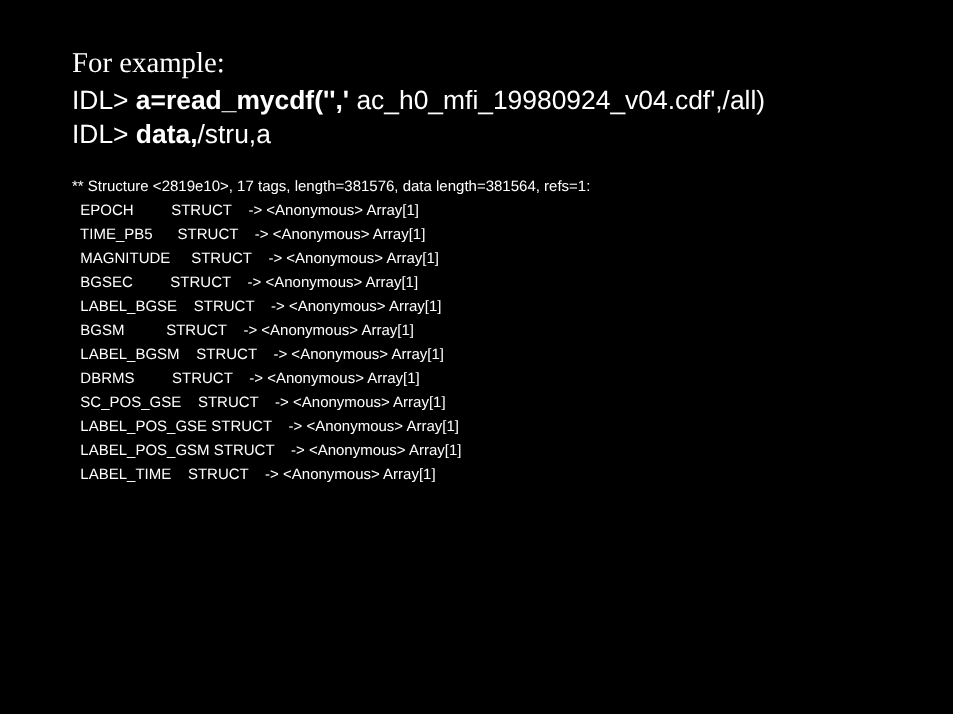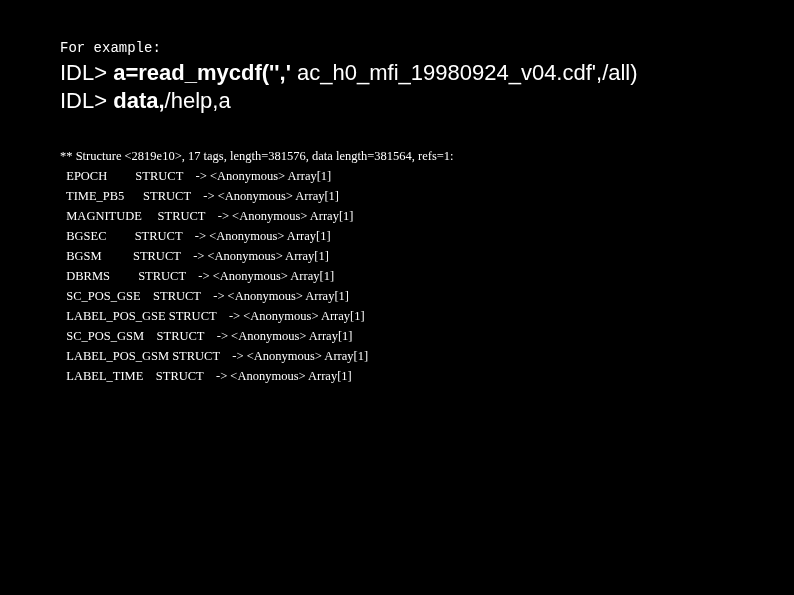--- a/index.html
+++ b/index.html
@@ -10,63 +10,64 @@
     body {
       background-color: #000000;
       color: #ffffff;
       font-family: 'Courier New', Courier, monospace;
       width: 794px;
       height: 595px;
       overflow: hidden;
       padding: 40px 60px;
     }
     .intro-text {
-      font-size: 14px;
+      font-size: 24px;
       margin-bottom: 4px;
-      font-family: Liberation Mono, monospace;
+      font-family: Liberation Serif, serif;
     }
     .idl-command {
       font-size: 22px;
       font-family: Arial, sans-serif;
       margin-bottom: 2px;
     }
     .idl-command .bold {
       font-weight: bold;
     }
     .structure-block {
-      margin-top: 32px;
+      margin-top: 20px;
       font-size: 12.5px;
       line-height: 1.6;
-      font-family: Liberation Serif, serif;
+      font-family: Liberation Sans, sans-serif;
     }
     .struct-line {
       white-space: pre;
     }
   </style>
 </head>
 <body>
 
 <div class="intro-text">For example:</div>
 
 <div class="idl-command">
   <span>IDL&gt; </span><span class="bold">a=read_mycdf('','</span><span> ac_h0_mfi_19980924_v04.cdf',/all)</span>
 </div>
 
 <div class="idl-command">
-  <span>IDL&gt; </span><span class="bold">data,</span><span>/help,a</span>
+  <span>IDL&gt; </span><span class="bold">data,</span><span>/stru,a</span>
 </div>
 
 <div class="structure-block">
   <div class="struct-line">** Structure &lt;2819e10&gt;, 17 tags, length=381576, data length=381564, refs=1:</div>
   <div id="fields-container">
       <div class="struct-line">  EPOCH         STRUCT    -&gt; &lt;Anonymous&gt; Array[1]</div>
       <div class="struct-line">  TIME_PB5      STRUCT    -&gt; &lt;Anonymous&gt; Array[1]</div>
       <div class="struct-line">  MAGNITUDE     STRUCT    -&gt; &lt;Anonymous&gt; Array[1]</div>
       <div class="struct-line">  BGSEC         STRUCT    -&gt; &lt;Anonymous&gt; Array[1]</div>
+      <div class="struct-line">  LABEL_BGSE    STRUCT    -&gt; &lt;Anonymous&gt; Array[1]</div>
       <div class="struct-line">  BGSM          STRUCT    -&gt; &lt;Anonymous&gt; Array[1]</div>
+      <div class="struct-line">  LABEL_BGSM    STRUCT    -&gt; &lt;Anonymous&gt; Array[1]</div>
       <div class="struct-line">  DBRMS         STRUCT    -&gt; &lt;Anonymous&gt; Array[1]</div>
       <div class="struct-line">  SC_POS_GSE    STRUCT    -&gt; &lt;Anonymous&gt; Array[1]</div>
       <div class="struct-line">  LABEL_POS_GSE STRUCT    -&gt; &lt;Anonymous&gt; Array[1]</div>
-      <div class="struct-line">  SC_POS_GSM    STRUCT    -&gt; &lt;Anonymous&gt; Array[1]</div>
       <div class="struct-line">  LABEL_POS_GSM STRUCT    -&gt; &lt;Anonymous&gt; Array[1]</div>
       <div class="struct-line">  LABEL_TIME    STRUCT    -&gt; &lt;Anonymous&gt; Array[1]</div>
     </div>
 </div>
 
 </body></html>

